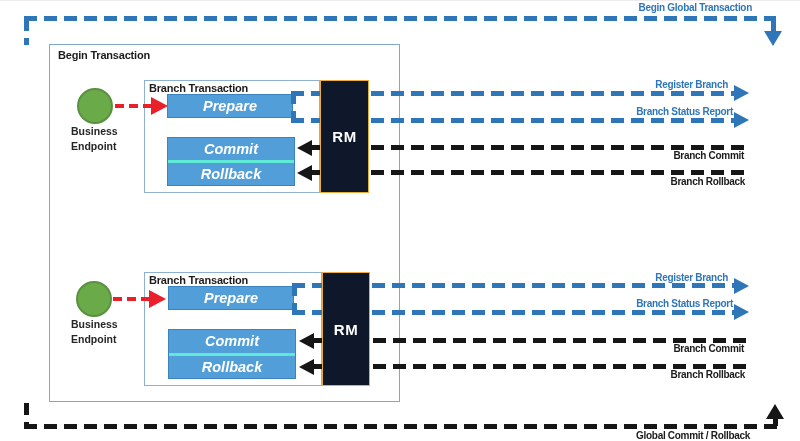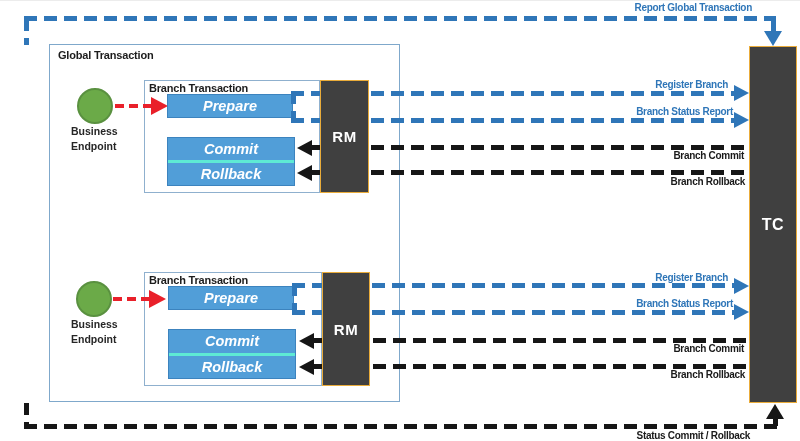--- a/index.html
+++ b/index.html
@@ -3,21 +3,21 @@
 <meta charset="utf-8">
 <style>
   html,body{margin:0;padding:0;background:#ffffff;}
   .stage{
     position:relative;width:800px;height:441px;background:#fff;overflow:hidden;
     font-family:"Liberation Sans",sans-serif;border-top:1px solid #ececec;box-sizing:border-box;
   }
   .stage *{box-sizing:border-box;}
   
   .bar{
-    position:absolute;background:#404040;border:1px solid #EAAC3A;z-index:5;
+    position:absolute;background:#0f172a;border:1px solid #EAAC3A;z-index:5;
     display:flex;align-items:center;justify-content:center;
     color:#fff;font-weight:bold;font-size:16px;letter-spacing:.5px;
   }
   
   .gt-box{position:absolute;border:1px solid #7FA8CB;z-index:1;background:transparent;}
   .bt-box{position:absolute;border:1px solid #8FB0CE;z-index:1;background:#fff;}
   .box-title{position:absolute;font-weight:bold;font-size:11px;letter-spacing:-0.2px;color:#1c1c1c;z-index:2;white-space:nowrap;}
   
   .pbox{
     position:absolute;background:#519ED8;border:1px solid #3C83BE;z-index:3;
@@ -53,30 +53,30 @@
 </style>
 </head>
 <body>
 
 <div class="stage">
 
   <div class="vdash blue" style="left:24px;top:17px;height:27px"></div>
   <div class="hdash blue" style="left:24px;top:15px;width:752px"></div>
   <div class="vdash blue" style="left:771px;top:17px;height:14px"></div>
   <div class="arr arr-d-blue" style="left:764px;top:30px"></div>
-  <div class="lbl blue" style="right:48px;top:1px">Report Global Transaction</div>
+  <div class="lbl blue" style="right:48px;top:1px">Begin Global Transaction</div>
 
   <div class="vdash black" style="left:24px;top:402px;height:24px"></div>
   <div class="hdash black" style="left:24px;top:423px;width:753px"></div>
   <div class="vdash black" style="left:773px;top:415px;height:10px"></div>
   <div class="arr arr-u-black" style="left:766px;top:403px"></div>
-  <div class="lbl black" style="right:50px;top:429px">Status Commit / Rollback</div>
+  <div class="lbl black" style="right:50px;top:429px">Global Commit / Rollback</div>
 
   <div class="gt-box" style="left:49px;top:43px;width:351px;height:358px"></div>
-  <div class="box-title" style="left:58px;top:48px">Global Transaction</div>
+  <div class="box-title" style="left:58px;top:48px">Begin Transaction</div>
 
   <div class="bt-box" style="left:144px;top:79px;width:176px;height:113px"></div>
   <div class="box-title" style="left:149px;top:81px">Branch Transaction</div>
 
   <div class="bt-box" style="left:144px;top:271px;width:178px;height:114px"></div>
   <div class="box-title" style="left:149px;top:273px">Branch Transaction</div>
 
   <div class="hdash blue" style="left:291px;top:90px;width:443px"></div>
   <div class="arr arr-r-blue" style="left:734px;top:84px"></div>
   <div class="lbl blue" style="right:72px;top:78px">Register Branch</div>
@@ -134,17 +134,16 @@
     <div class="row">Commit</div>
     <div class="row">Rollback</div>
   </div>
 
   <div class="pbox" style="left:168px;top:285px;width:126px;height:24px">Prepare</div>
   <div class="stack" style="left:168px;top:328px;width:128px;height:50px">
     <div class="row">Commit</div>
     <div class="row">Rollback</div>
   </div>
 
-  <div class="bar" style="left:749px;top:45px;width:48px;height:357px">TC</div>
   <div class="bar" style="left:320px;top:79px;width:49px;height:113px;font-size:15px">RM</div>
   <div class="bar" style="left:322px;top:271px;width:48px;height:114px;font-size:15px">RM</div>
 
 </div>
 
 </body></html>

